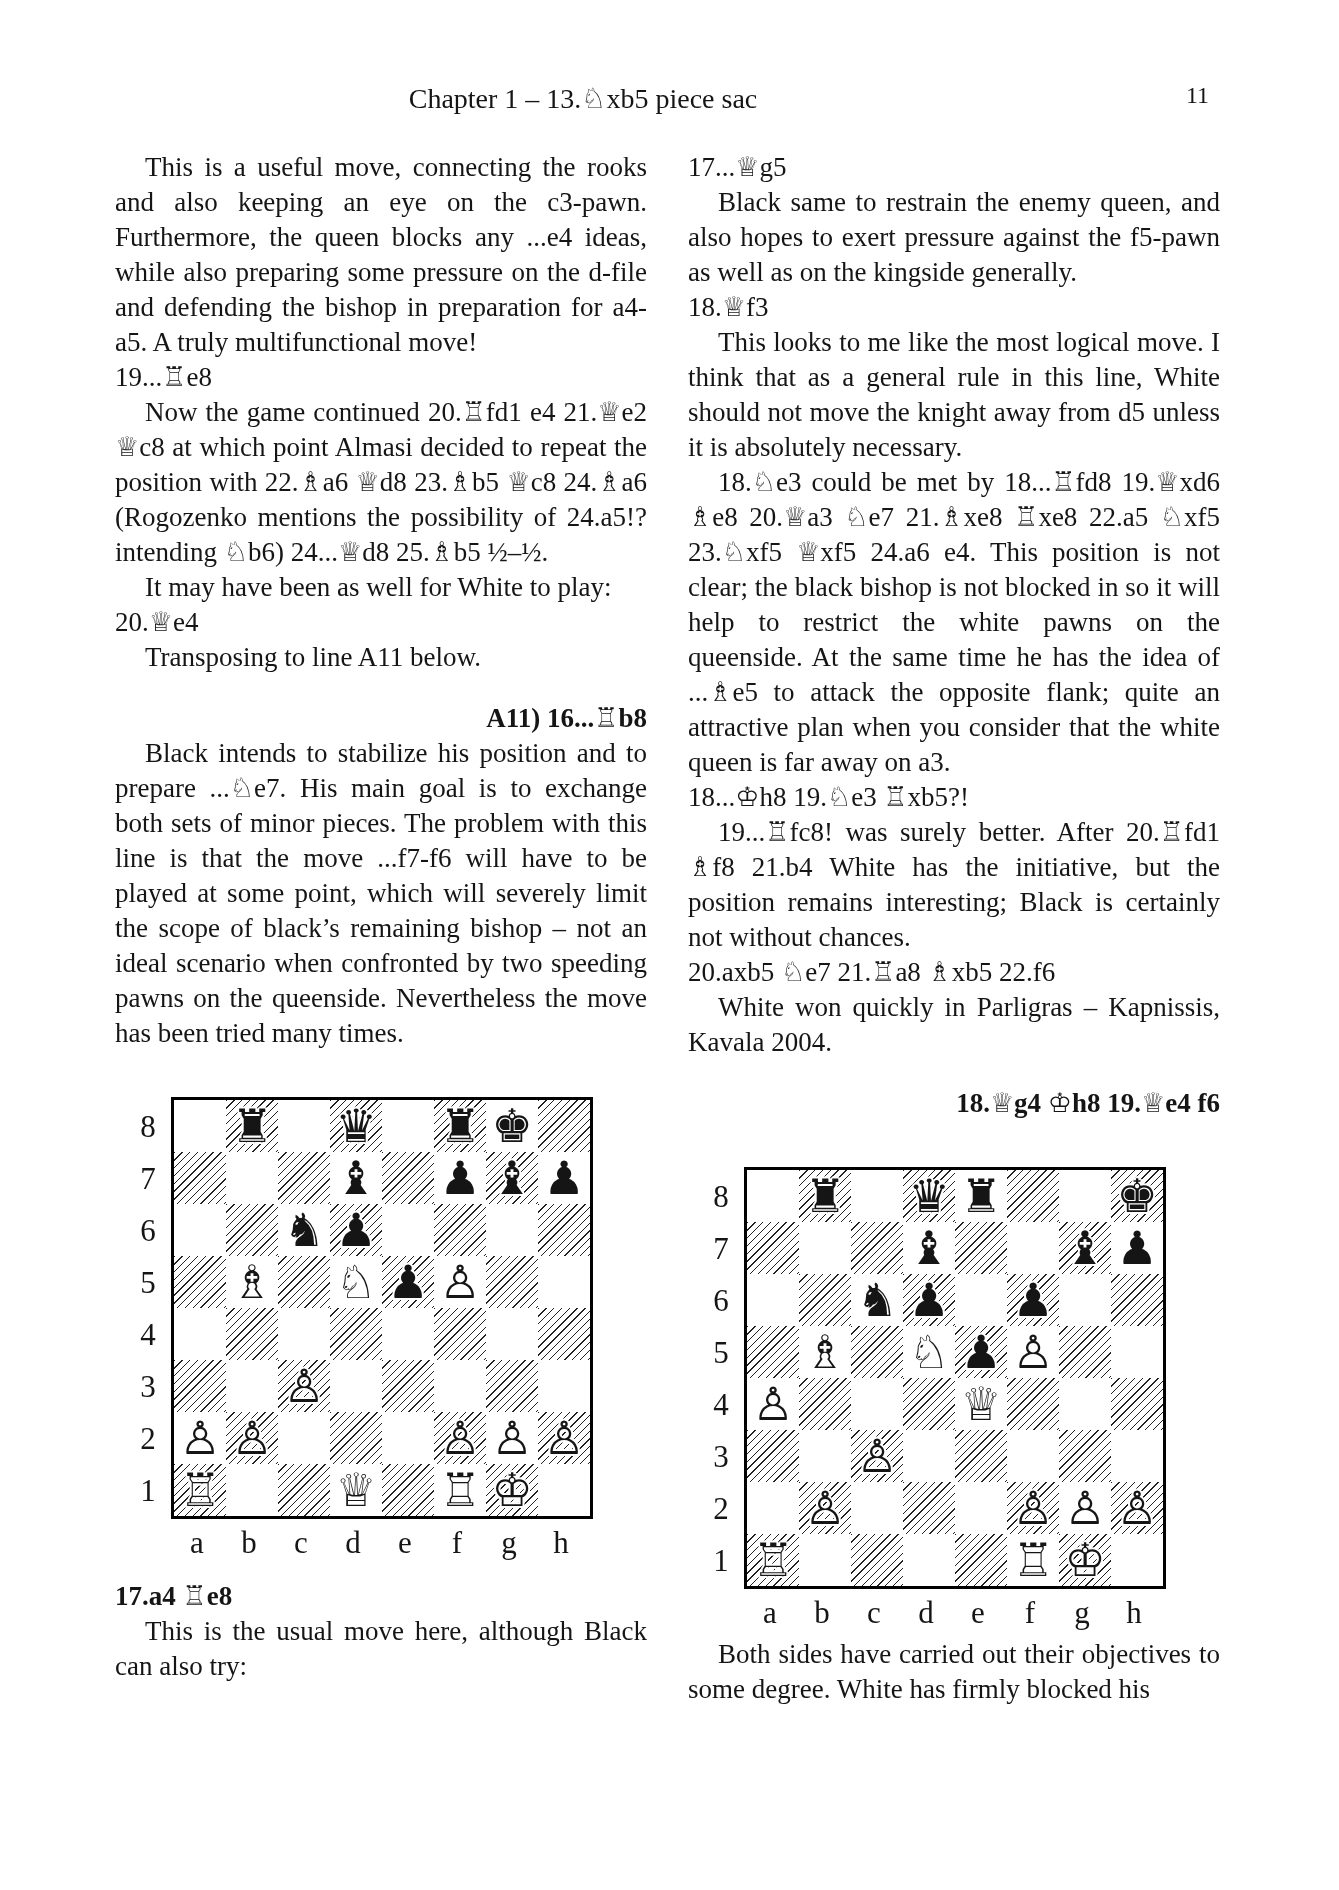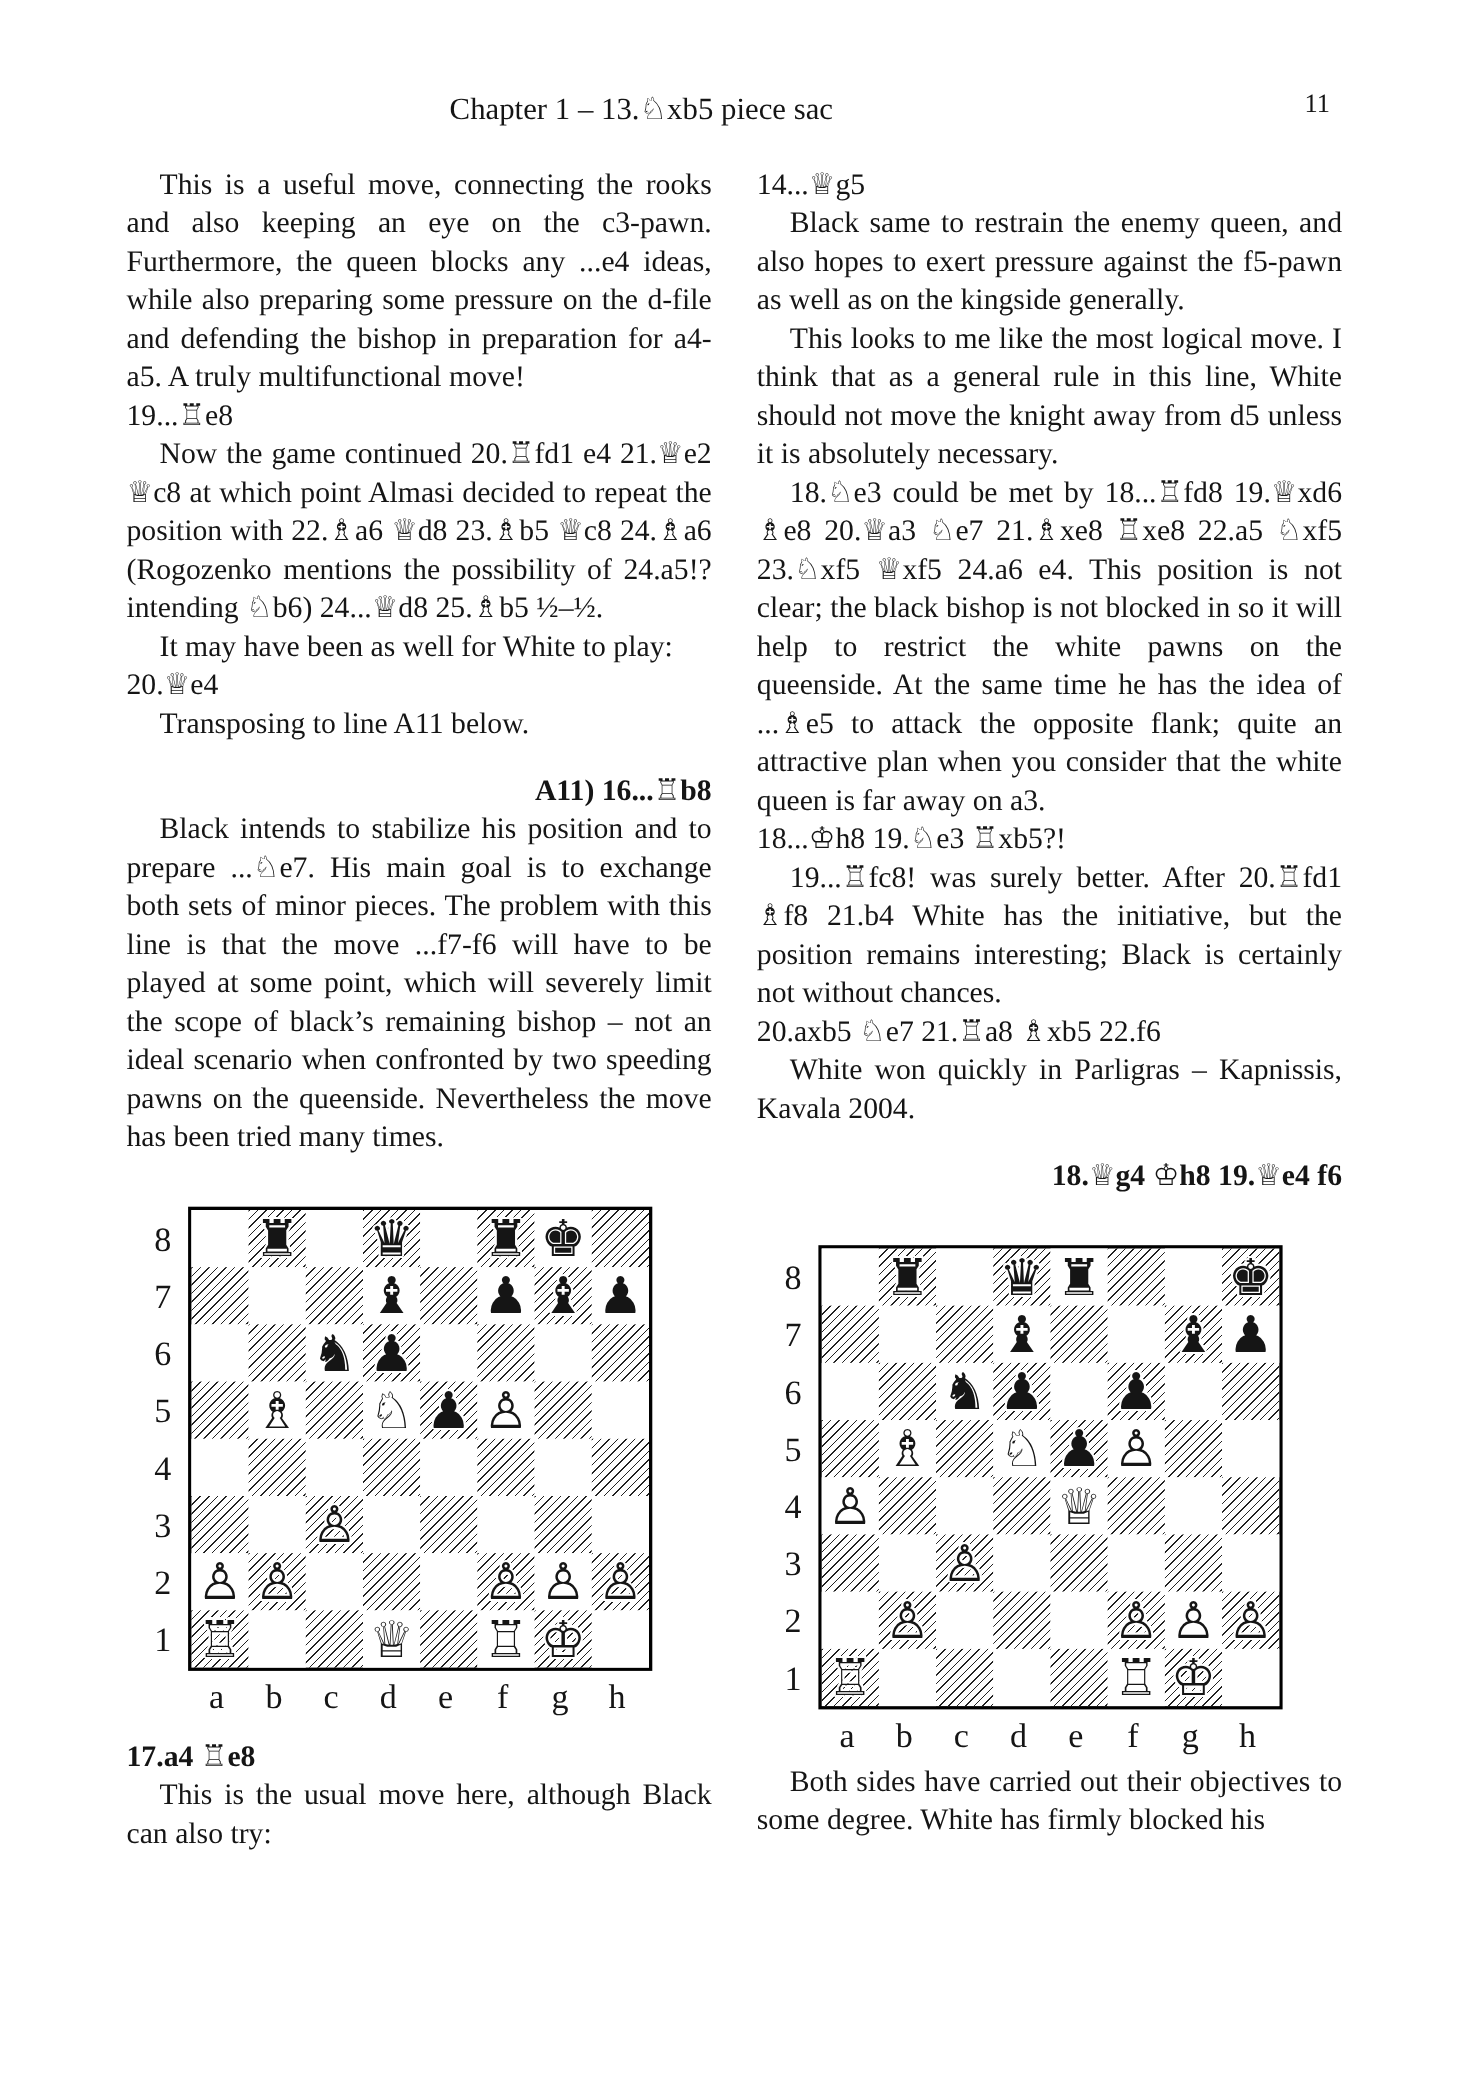--- a/index.html
+++ b/index.html
@@ -257,22 +257,23 @@
           <div>g</div>
           <div>h</div>
         </div>
     </div>
 
     <p class="caption">17.a4 ♖e8</p>
     <p class="indent">This is the usual move here, although Black can also try:</p>
   </div>
 
   <div id="right-col" class="col">
-    <p class="move">14...♕g5</p>
+    <p class="move">17...♕g5</p>
     <p class="indent">Black same to restrain the enemy queen, and also hopes to exert pressure against the f5-pawn as well as on the kingside generally.</p>
+    <p class="move">18.♕f3</p>
     <p class="indent">This looks to me like the most logical move. I think that as a general rule in this line, White should not move the knight away from d5 unless it is absolutely necessary.</p>
     <p class="indent">18.♘e3 could be met by 18...♖fd8 19.♕xd6 ♗e8 20.♕a3 ♘e7 21.♗xe8 ♖xe8 22.a5 ♘xf5 23.♘xf5 ♕xf5 24.a6 e4. This position is not clear; the black bishop is not blocked in so it will help to restrict the white pawns on the queenside. At the same time he has the idea of ...♗e5 to attack the opposite flank; quite an attractive plan when you consider that the white queen is far away on a3.</p>
     <p class="move">18...♔h8 19.♘e3 ♖xb5?!</p>
     <p class="indent">19...♖fc8! was surely better. After 20.♖fd1 ♗f8 21.b4 White has the initiative, but the position remains interesting; Black is certainly not without chances.</p>
     <p class="move">20.axb5 ♘e7 21.♖a8 ♗xb5 22.f6</p>
     <p class="indent">White won quickly in Parligras – Kapnissis, Kavala 2004.</p>
     <h3 class="heading">18.♕g4 ♔h8 19.♕e4 f6</h3>
 
     <div class="diagram-wrap">
       <div class="rank-labels">

